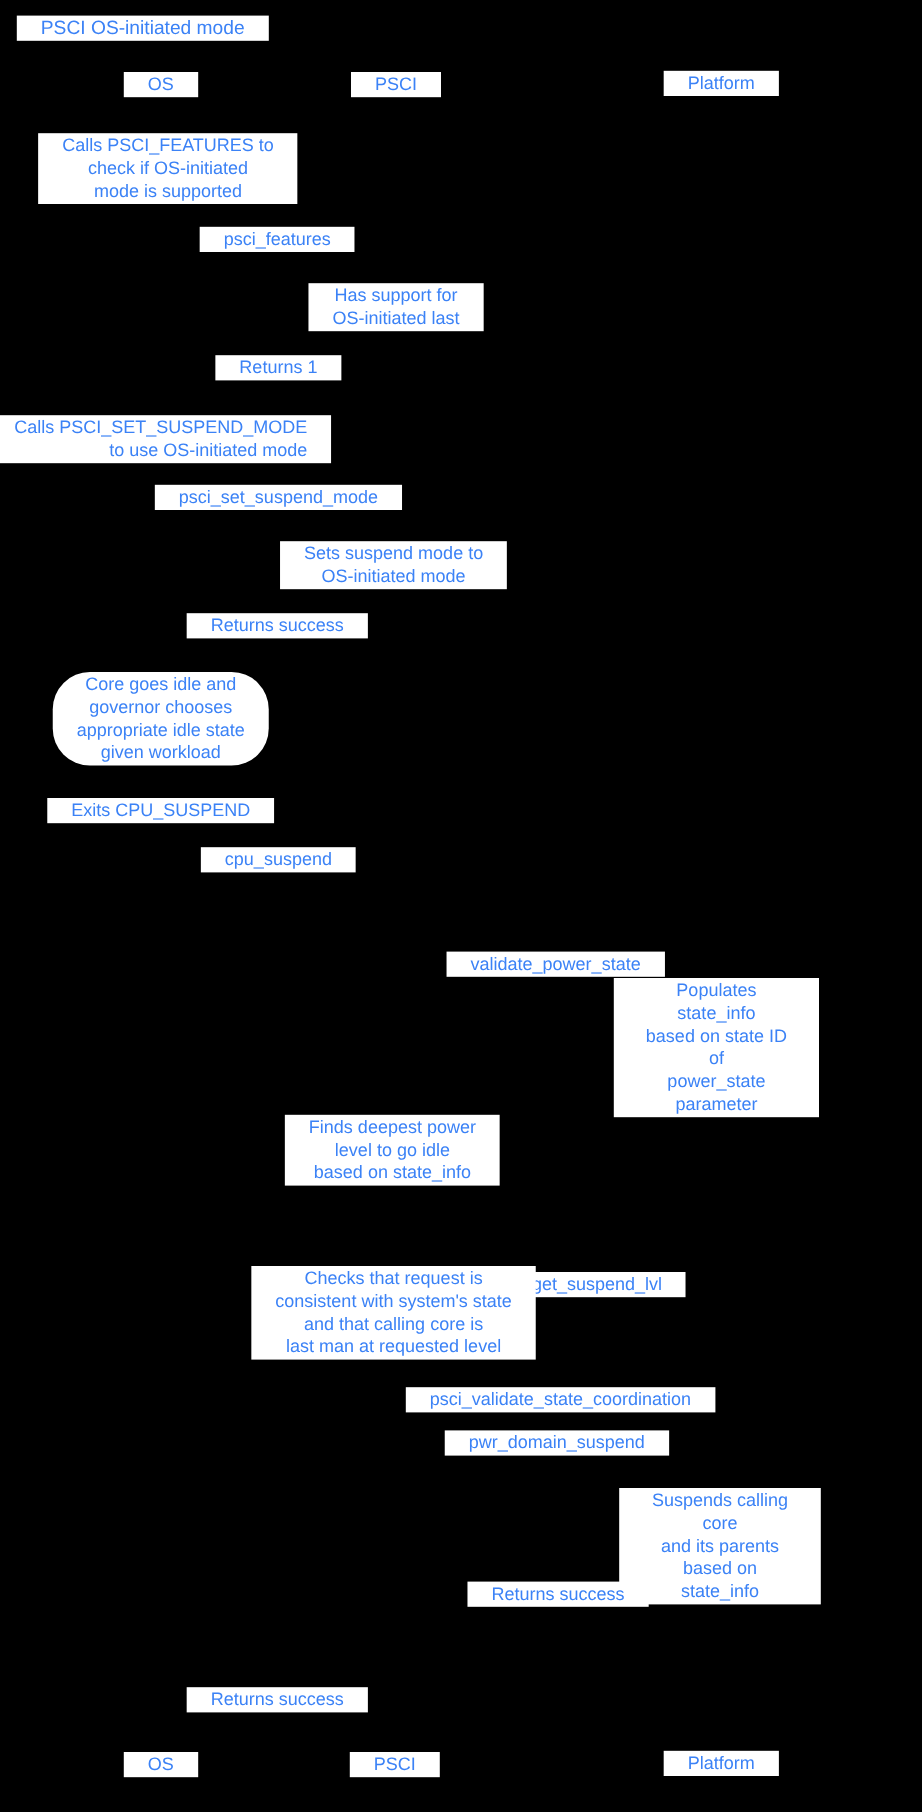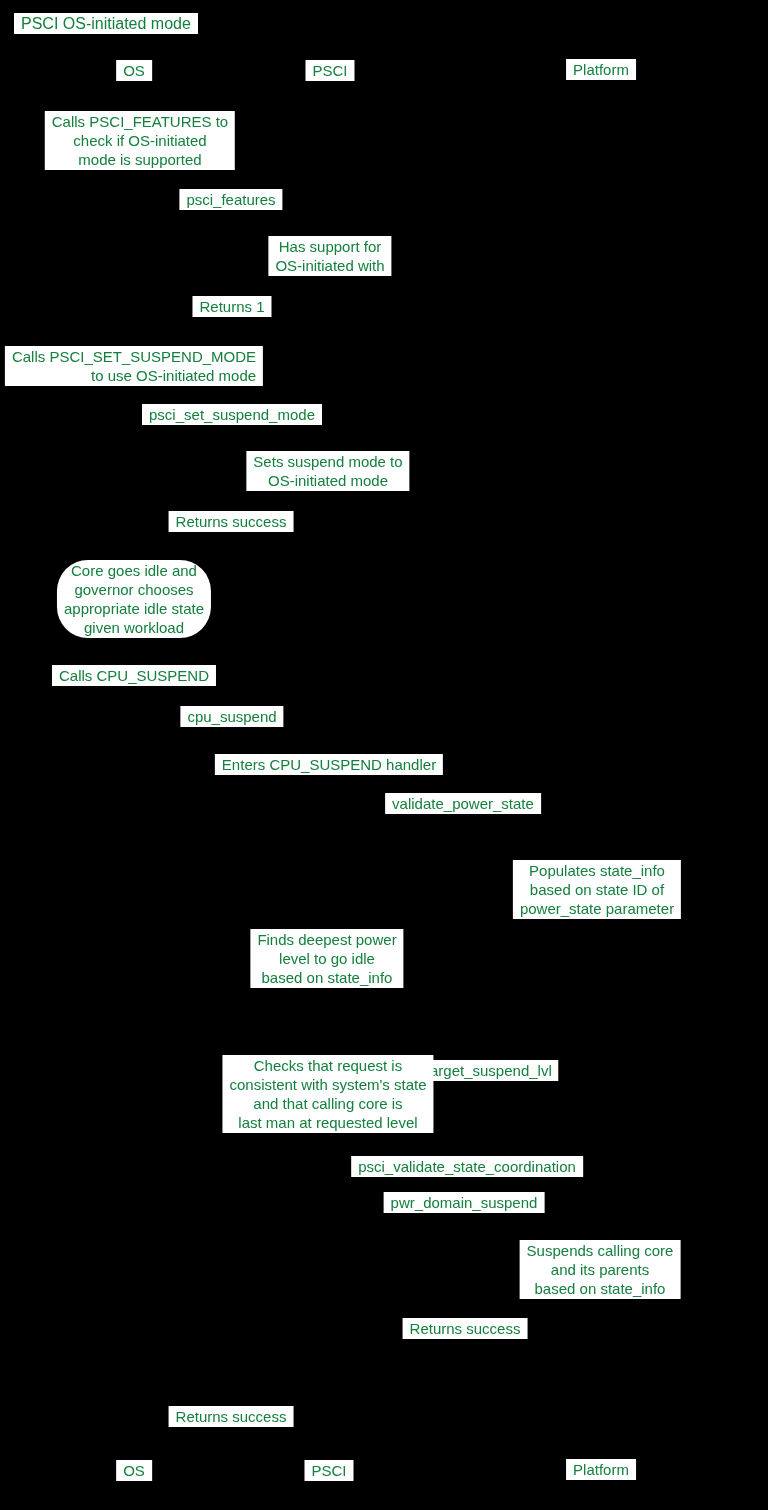--- a/index.html
+++ b/index.html
@@ -6,24 +6,24 @@
   body {
     width: 768px; height: 1510px;
     background: #000000;
     position: relative;
     overflow: hidden;
     font-family: "Liberation Sans", sans-serif;
   }
   .lbl {
     position: absolute;
     background: #ffffff;
-    color: #15803d;
+    color: #3b82f6;
     font-size: 15px;
     line-height: 19px;
-    padding: 1px 7px;
+    padding: 1px 20px;
     white-space: nowrap;
     box-sizing: border-box;
   }
   .note {
     white-space: pre-line;
     text-align: center;
   }
   .c { transform: translateX(-50%); }
   .title { font-size: 16px; }
 </style>
@@ -38,48 +38,47 @@
   <div class="lbl c" style="left:330px; top:60px;">PSCI</div>
   <div class="lbl c" style="left:601px; top:59px;">Platform</div>
 
   <div class="lbl note c" style="left:140px; top:111px;">Calls PSCI_FEATURES to
 check if OS-initiated
 mode is supported</div>
 
   <div class="lbl c" style="left:231px; top:189px;text-align:right;">psci_features</div>
 
   <div class="lbl note c" style="left:330px; top:236px;">Has support for
-OS-initiated with</div>
+OS-initiated last</div>
 
   <div class="lbl c" style="left:232px; top:296px;">Returns 1</div>
 
   <div class="lbl note c" style="left:134px; top:346px;text-align:right;">Calls PSCI_SET_SUSPEND_MODE
 to use OS-initiated mode</div>
 
   <div class="lbl c" style="left:232px; top:404px;">psci_set_suspend_mode</div>
 
   <div class="lbl note c" style="left:328px; top:451px;">Sets suspend mode to
 OS-initiated mode</div>
 
   <div class="lbl c" style="left:231px; top:511px;">Returns success</div>
 
   <div class="lbl note c" style="left:134px; top:560px;border-radius:31px;">Core goes idle and
 governor chooses
 appropriate idle state
 given workload</div>
 
-  <div class="lbl c" style="left:134px; top:665px;">Calls CPU_SUSPEND</div>
+  <div class="lbl c" style="left:134px; top:665px;">Exits CPU_SUSPEND</div>
 
   <div class="lbl c" style="left:232px; top:706px;">cpu_suspend</div>
 
-  <div class="lbl c" style="left:329px; top:754px;">Enters CPU_SUSPEND handler</div>
 
   <div class="lbl c" style="left:463px; top:793px;">validate_power_state</div>
 
-  <div class="lbl note c" style="left:597px; top:860px;">Populates state_info
+  <div class="lbl note c" style="left:597px; top:815px;">Populates state_info
 based on state ID of
 power_state parameter</div>
 
   <div class="lbl note c" style="left:327px; top:929px;">Finds deepest power
 level to go idle
 based on state_info</div>
 
   <div class="lbl c" style="left:455px; top:1012px;margin-top:48px;">psci_find_target_suspend_lvl</div>
 
   <div class="lbl c" style="left:467px; top:1156px;">psci_validate_state_coordination</div>

